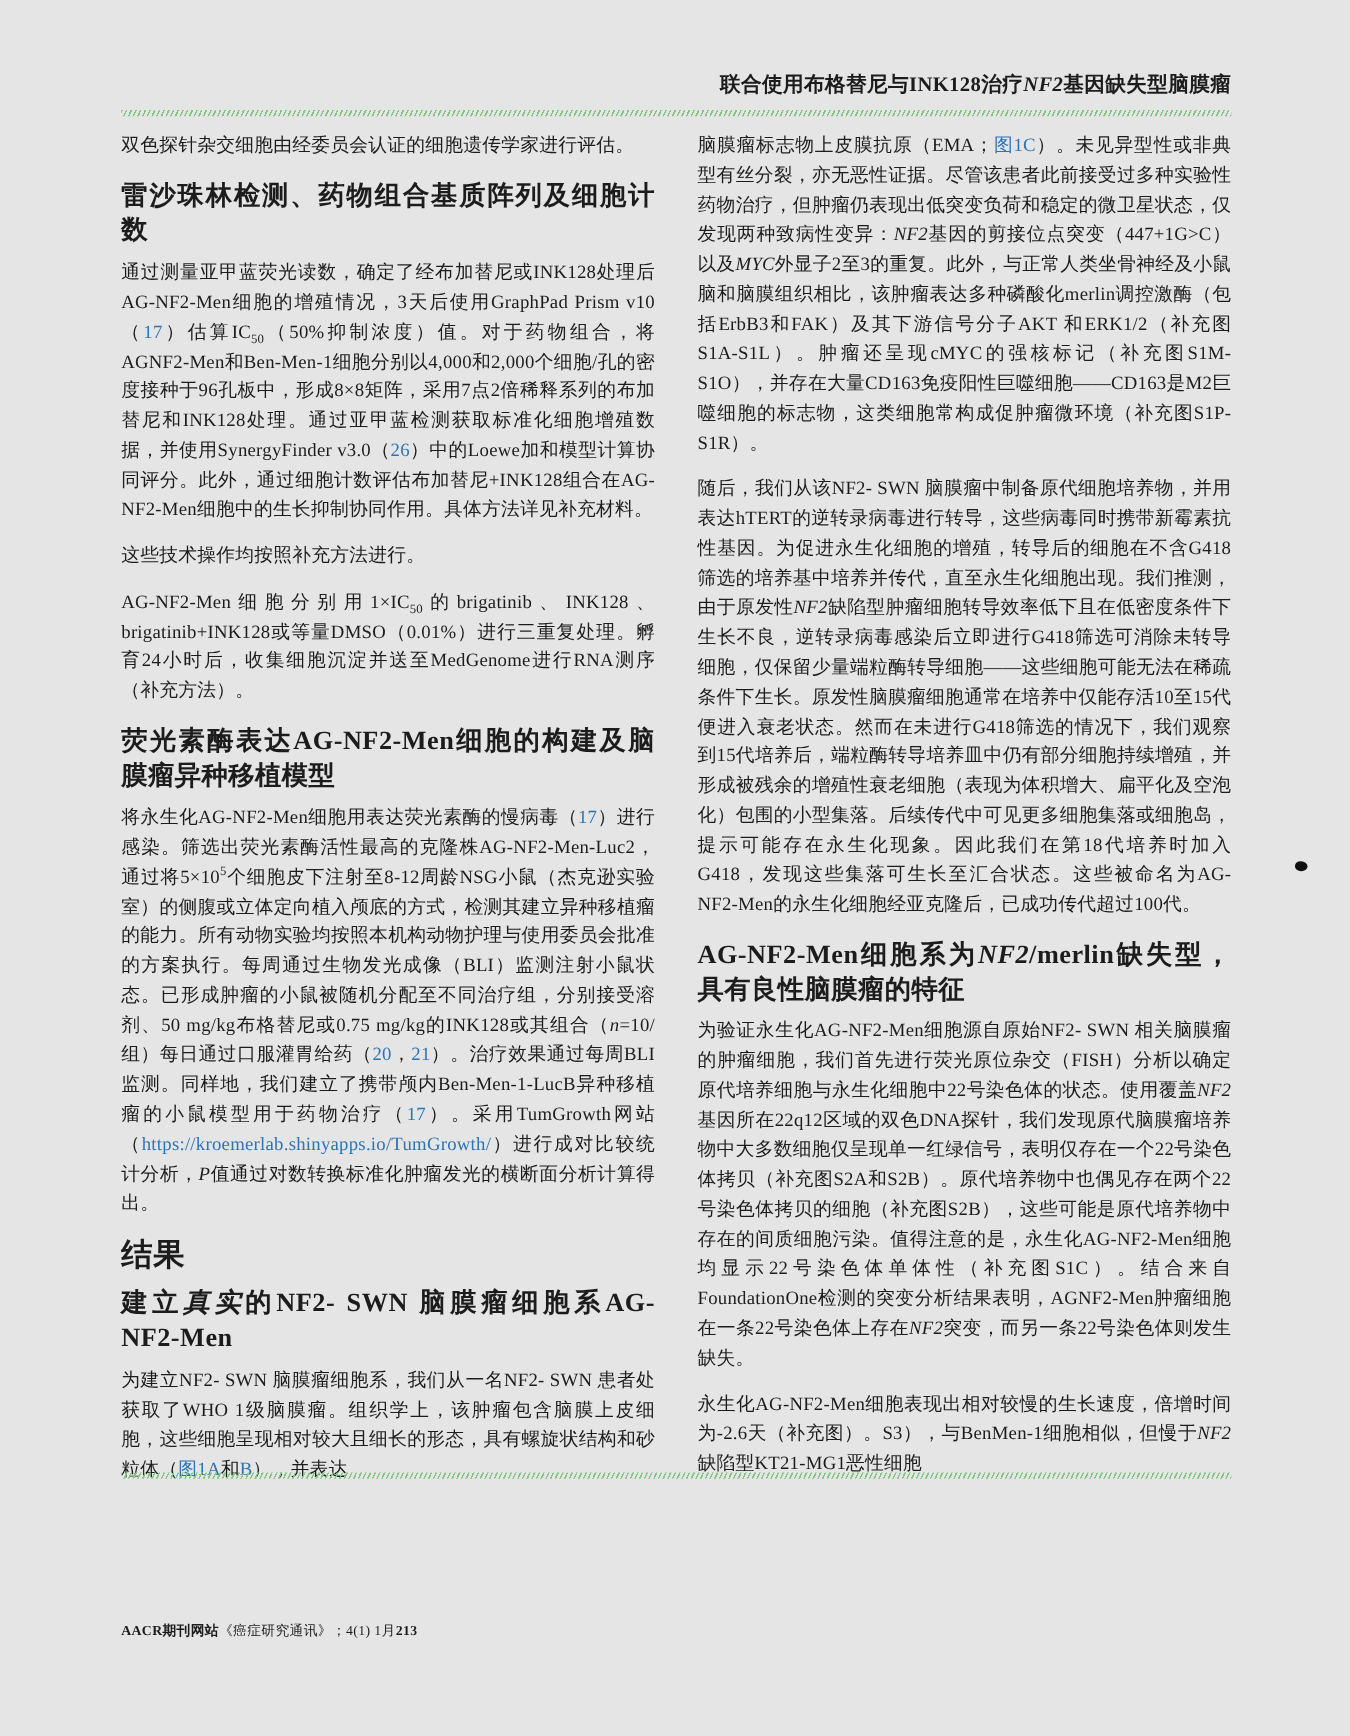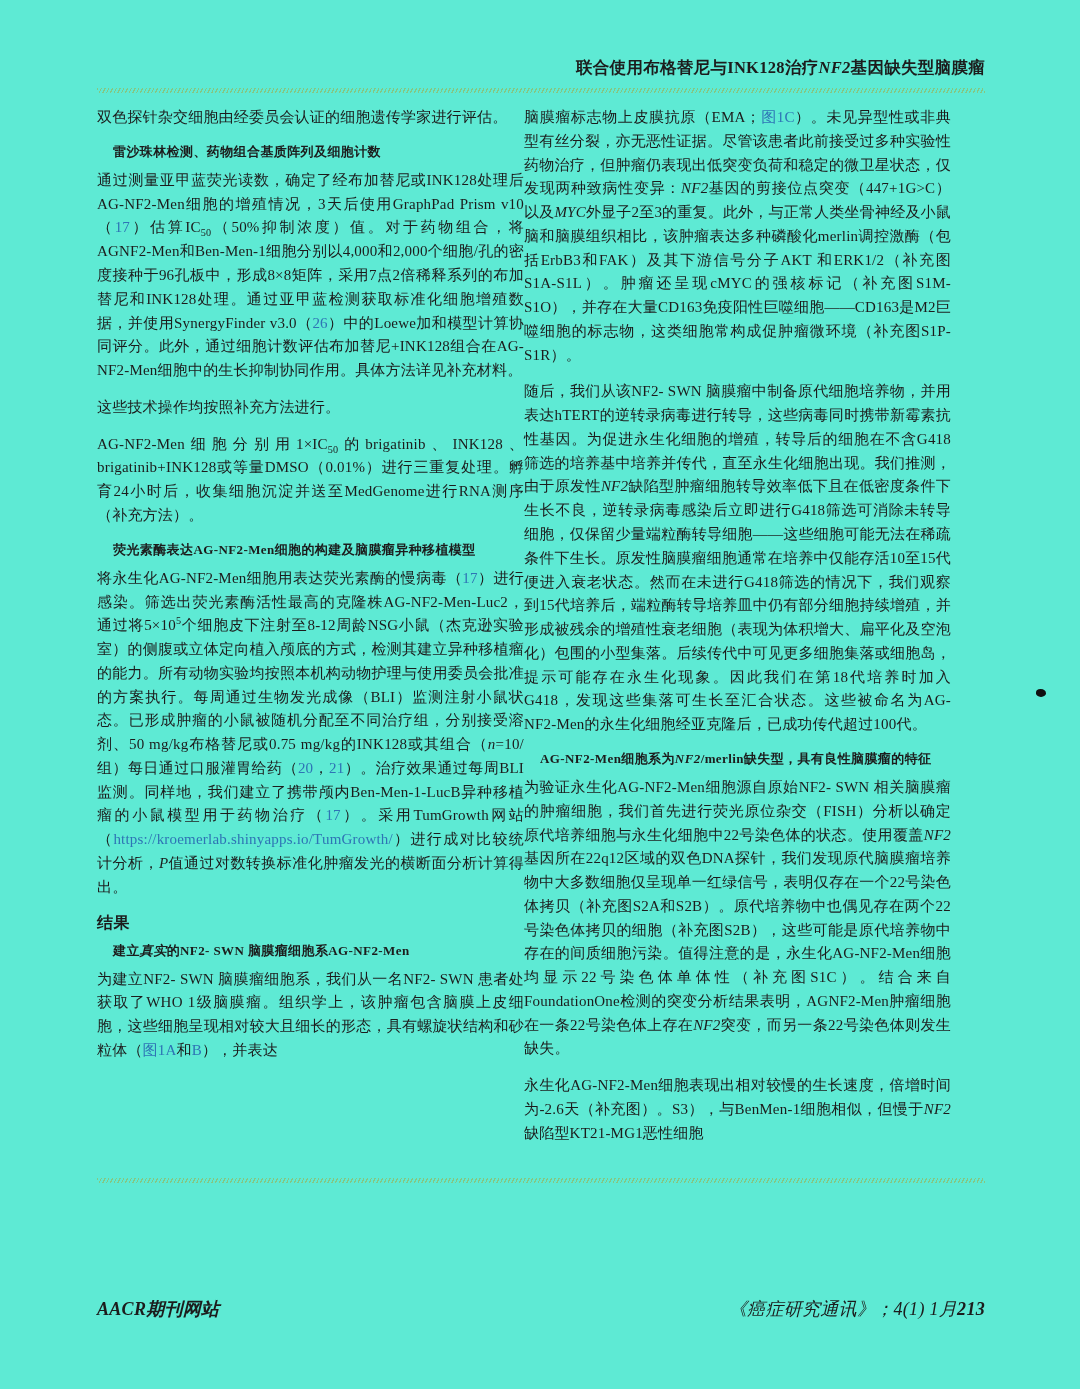--- a/index.html
+++ b/index.html
@@ -1,52 +1,52 @@
 <!DOCTYPE html>
 <html><head>
 <meta charset="utf-8">
 <style>
   html,body{margin:0;padding:0;background:#ffffff;}
   .page{
     position:relative;
     width:1080px;height:1389px;
-    background:#5eead4;
+    background:#e5e5e5;
     font-family:"Liberation Serif","DejaVu Serif",serif;
     color:#1c1c1c;
     overflow:hidden;
   }
   .header-title{
     position:absolute;top:57px;left:97px;width:888px;
     text-align:right;font-weight:bold;font-size:16.5px;letter-spacing:.3px;
   }
   .hatch{
     position:absolute;left:97px;width:888px;height:5px;
     background:repeating-linear-gradient(115deg,#84c784 0 1.2px,rgba(255,255,255,0) 1.2px 3.4px);
   }
   .hatch.top{top:88px;}
   .hatch.bottom{top:1178px;}
   .columns{
     position:absolute;top:106px;left:97px;width:888px;
-    display:flex;
+    display:flex;gap:34px;
   }
   .col{
     width:427px;
     font-size:15px;line-height:1.585;
     text-align:justify;letter-spacing:.2px;
   }
   .col p{margin:0 0 13px;}
-  .col h2{font-size:13px;line-height:1.32;margin:9px 16px 9px;letter-spacing:.4px;}
-  .col h1{font-size:16px;line-height:1.25;margin:12px 0 6px;letter-spacing:.5px;}
+  .col h2{font-size:21px;line-height:1.32;margin:9px 0 9px;letter-spacing:.4px;}
+  .col h1{font-size:25px;line-height:1.25;margin:12px 0 6px;letter-spacing:.5px;}
   .lnk{color:#2e74b5;cursor:pointer;}
   sub,sup{font-size:.68em;line-height:0;}
   em{font-style:italic;}
   .footer-row{
     position:absolute;top:1297px;left:97px;width:888px;
-    display:flex;justify-content:space-between;align-items:baseline;
-    font-size:18px;letter-spacing:.3px;font-style:italic;
+    display:flex;align-items:baseline;
+    font-size:11px;letter-spacing:.3px;
   }
   .footer-left{font-weight:bold;}
   .footer-right strong{font-weight:bold;}
   .ink-dot{
     position:absolute;left:1036px;top:689px;width:10px;height:8px;
     background:#101010;border-radius:46% 54% 50% 50%;
   }
 </style>
 </head>
 <body>

